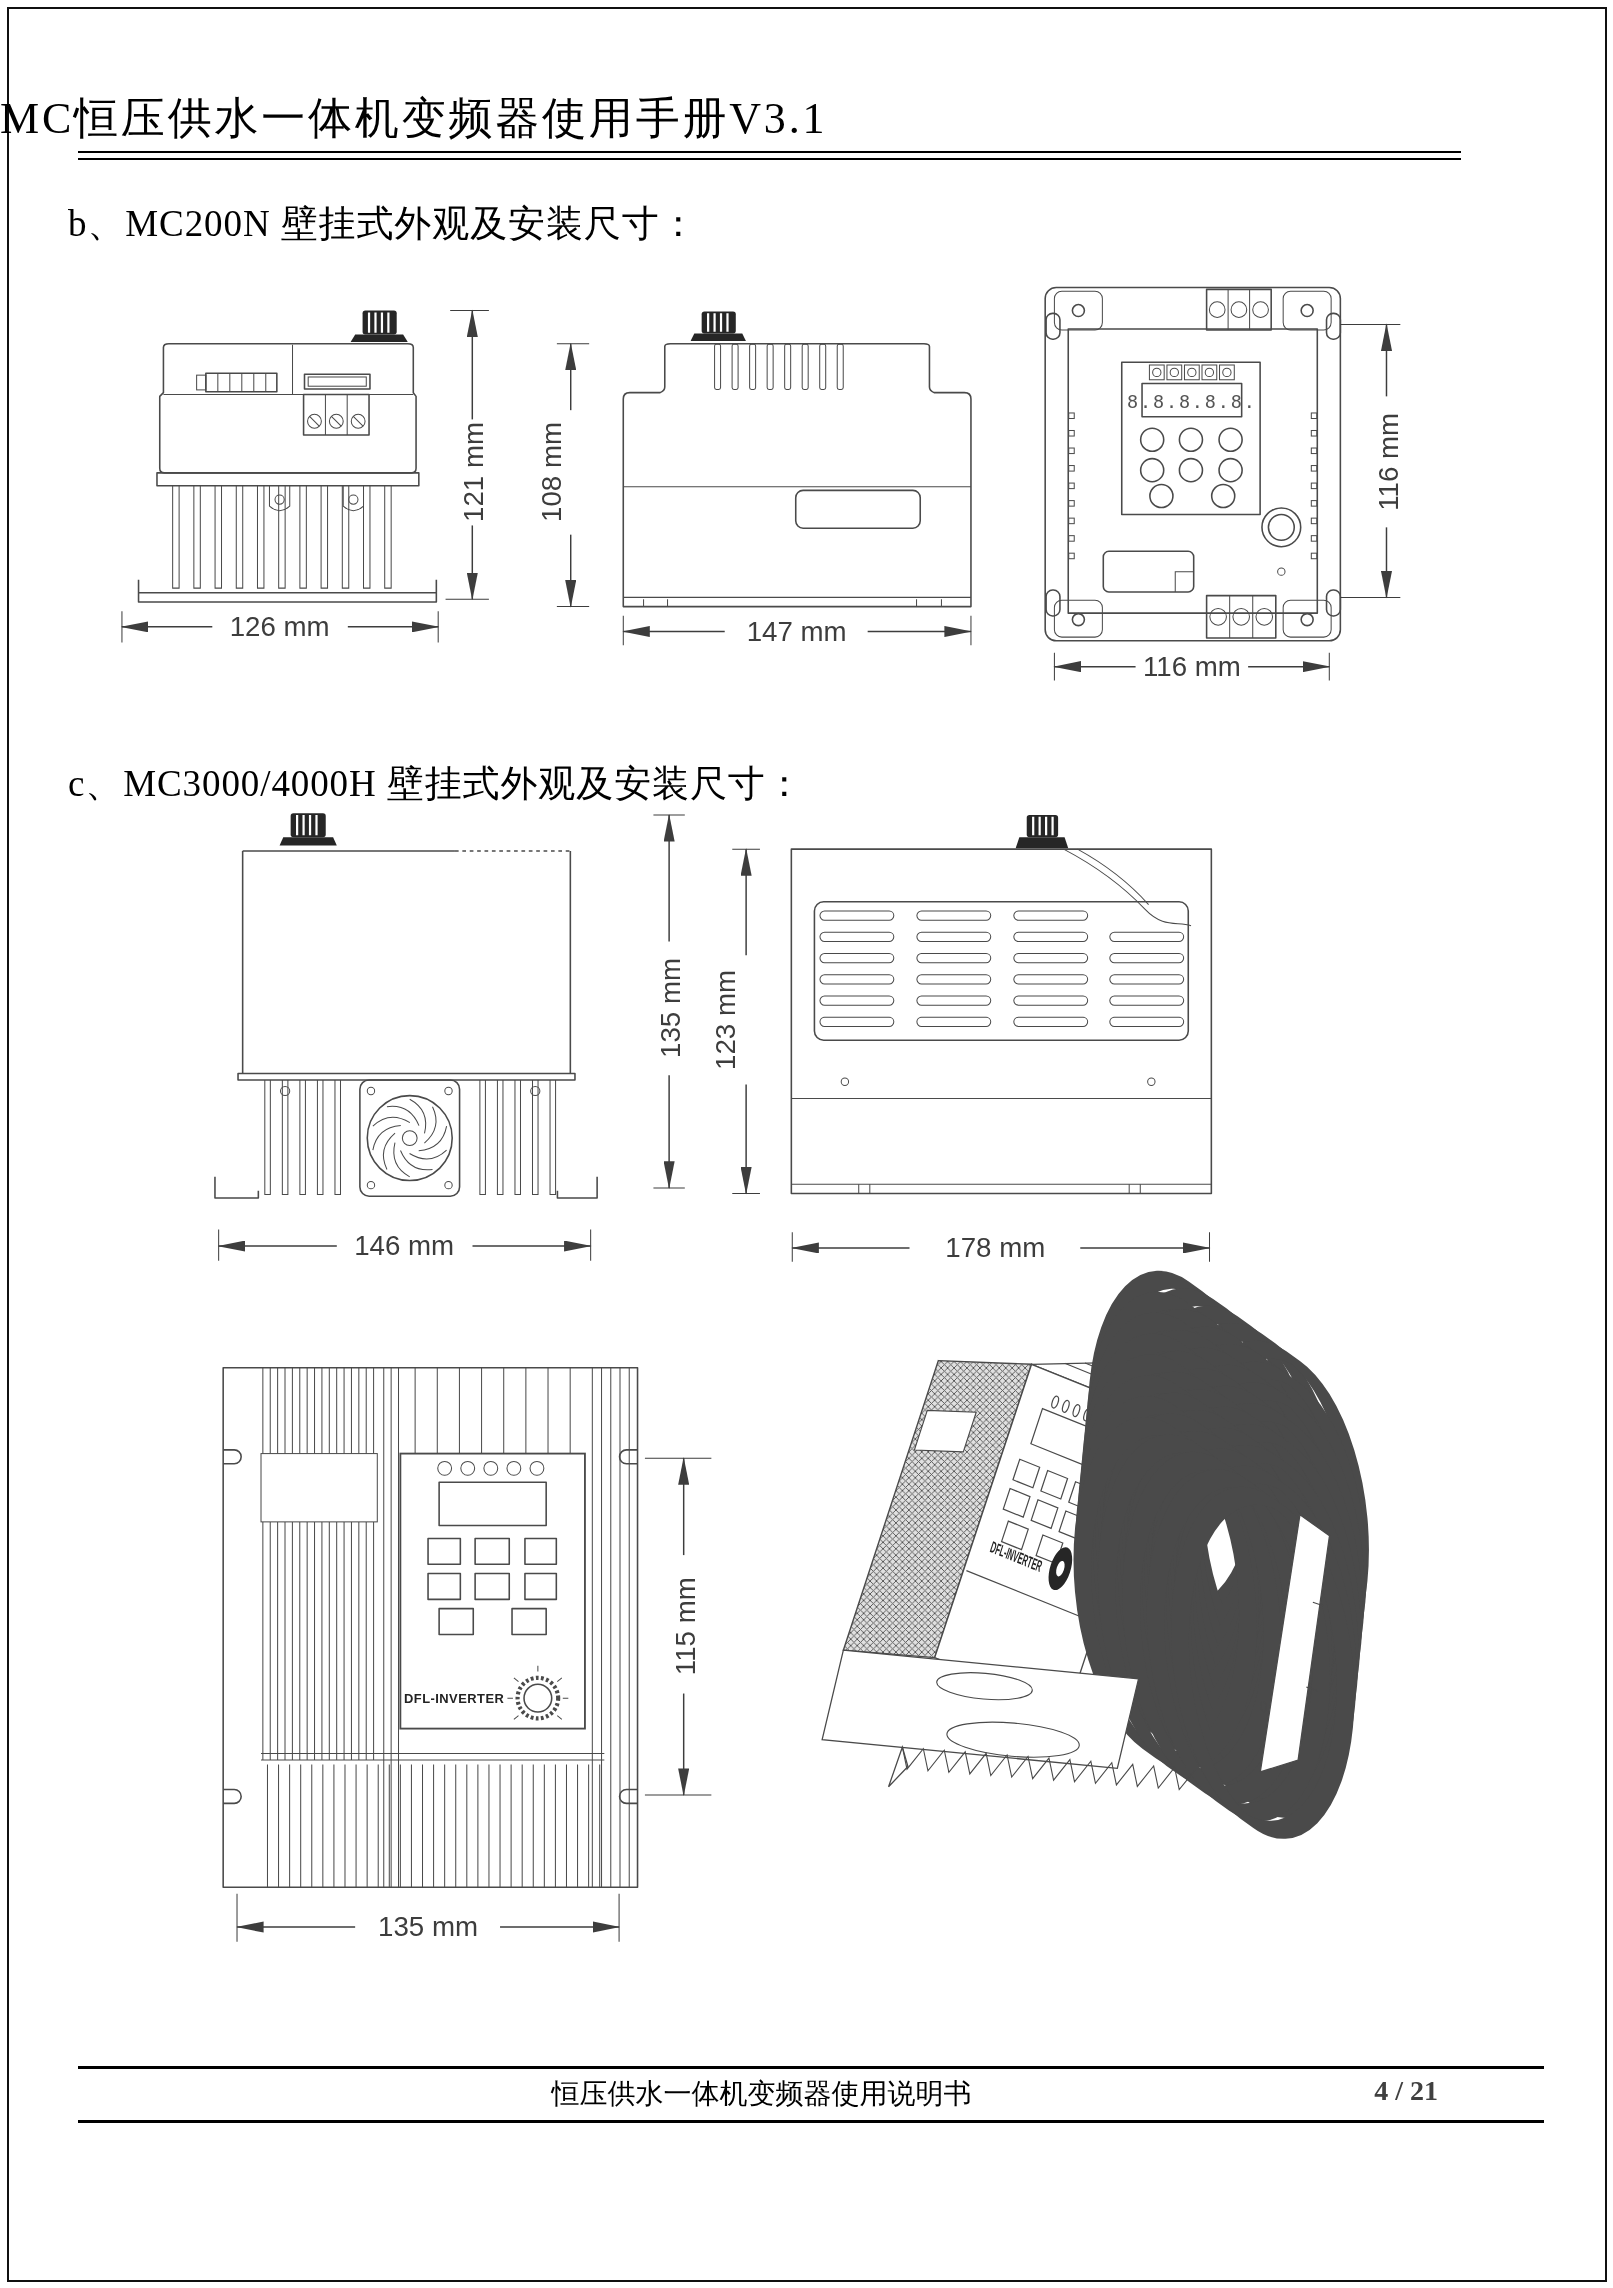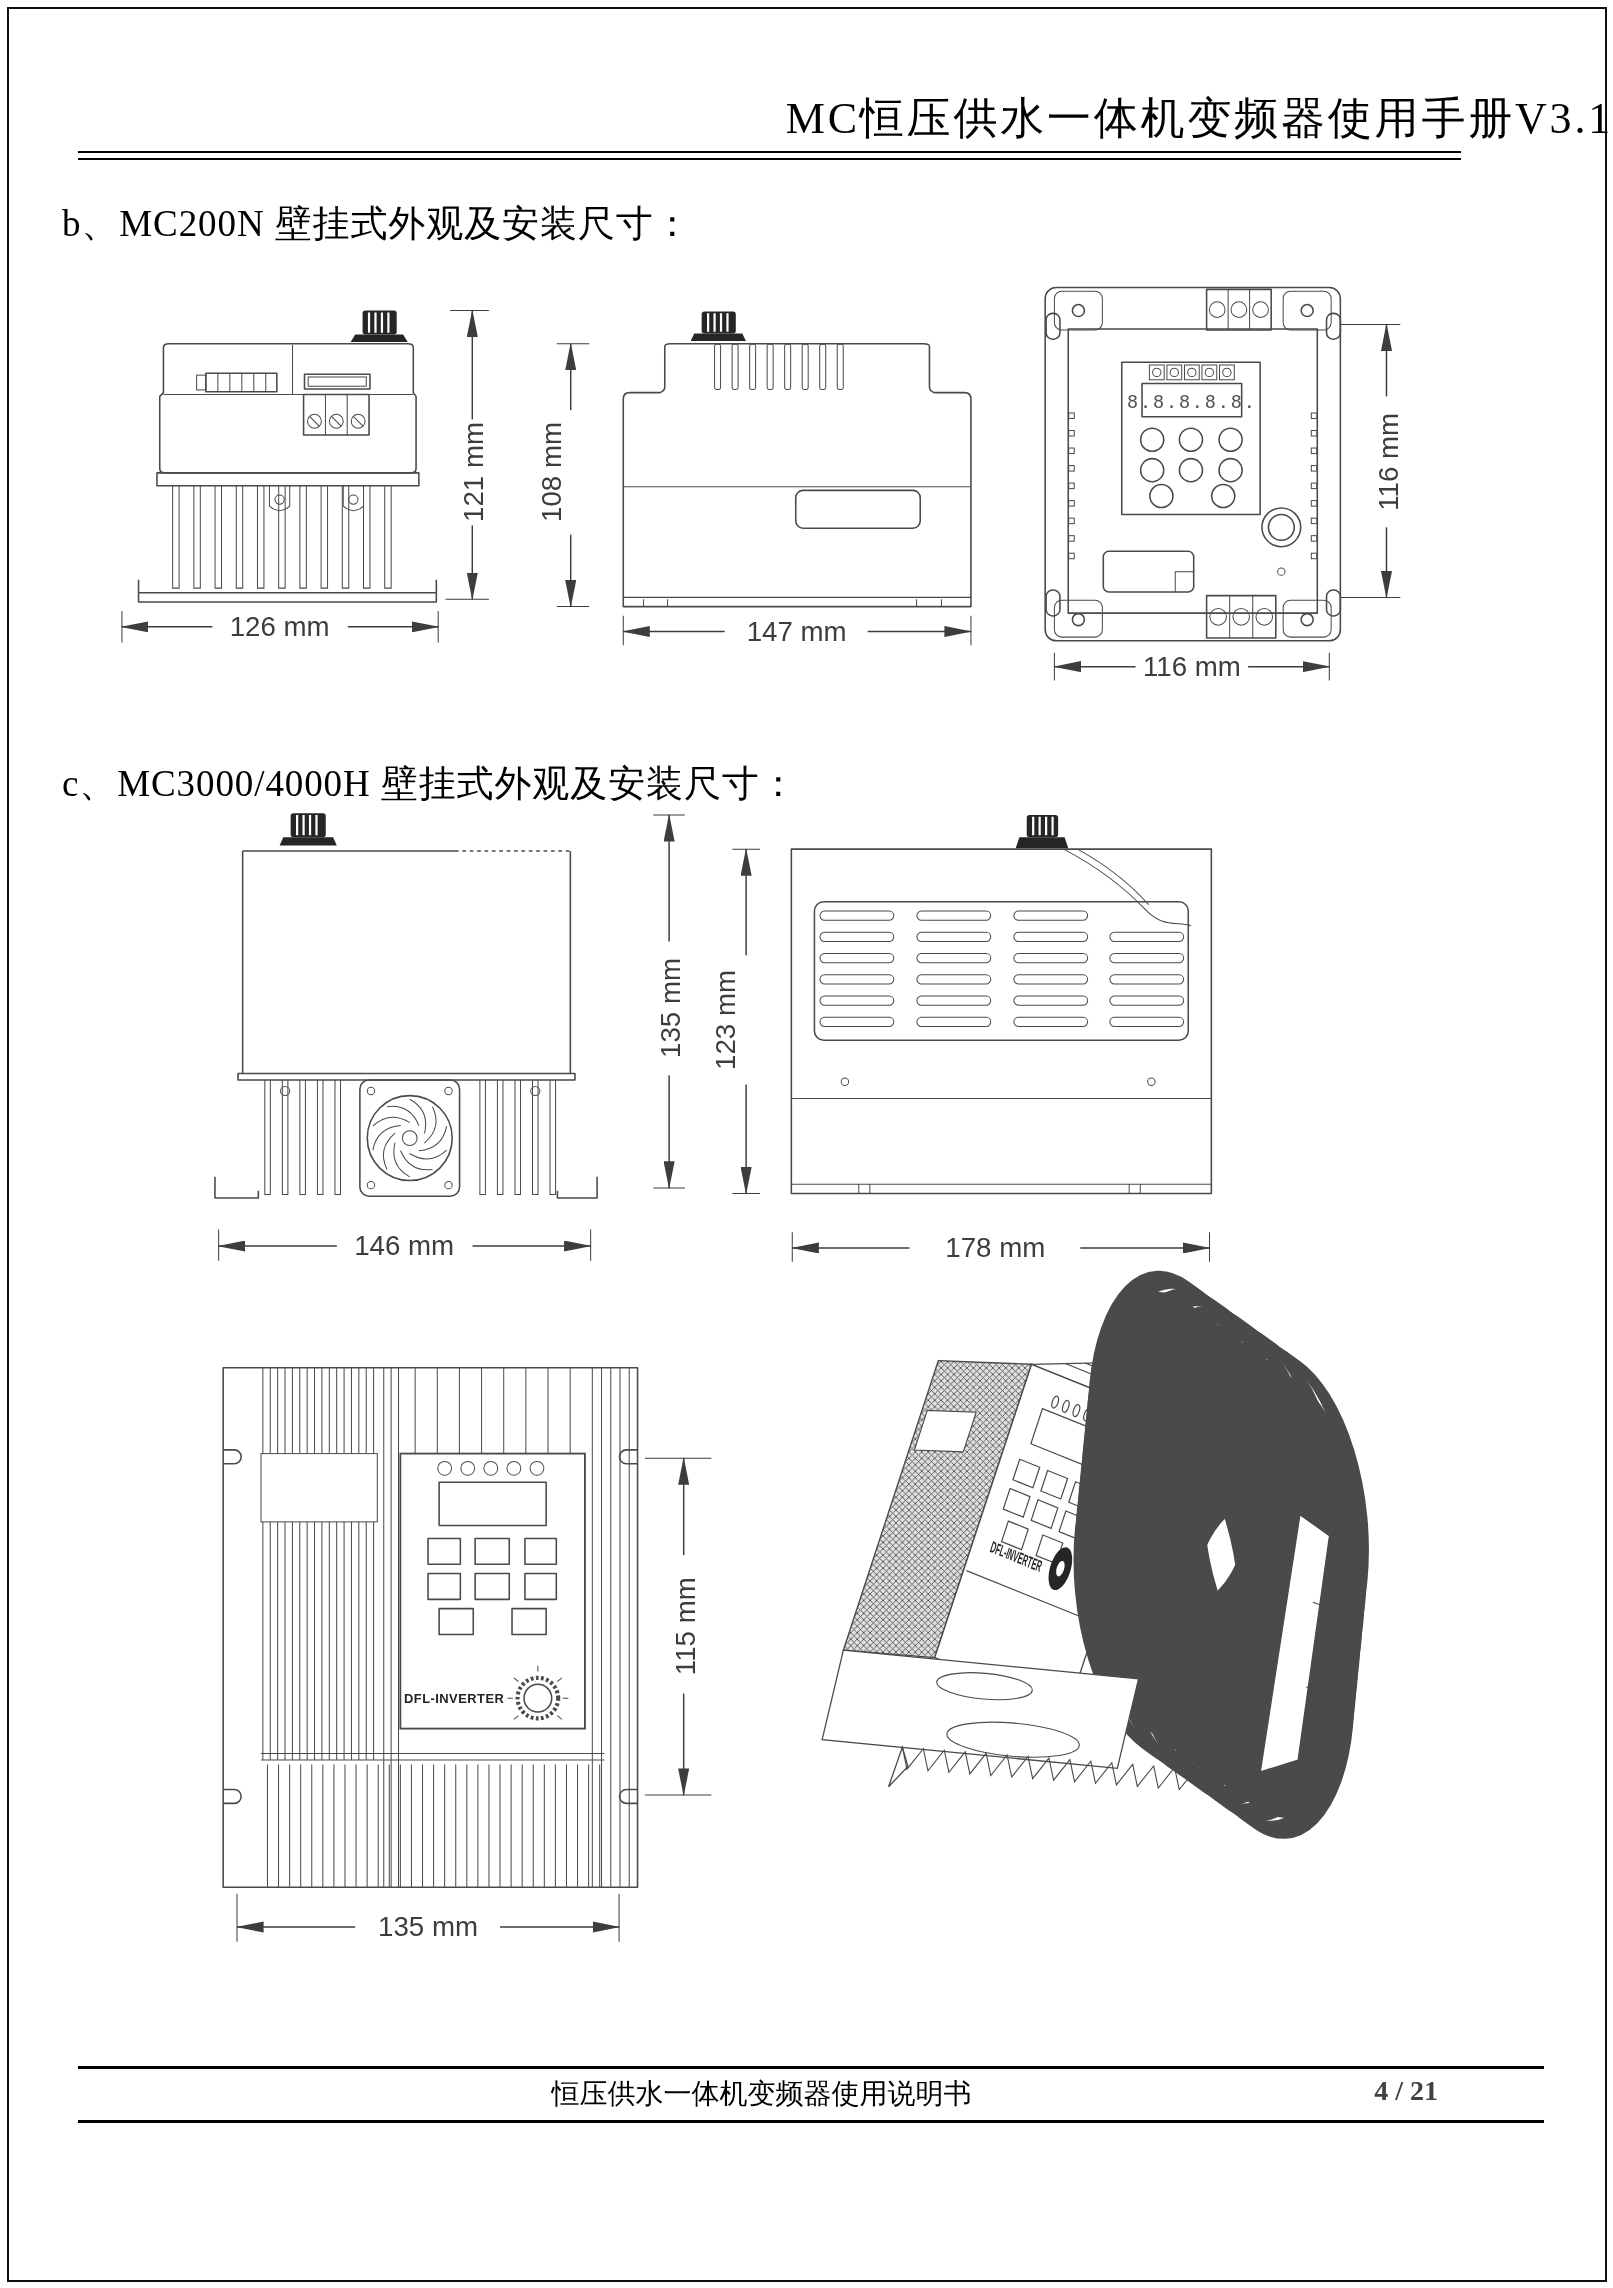--- a/index.html
+++ b/index.html
@@ -1,24 +1,24 @@
 <!DOCTYPE html>
 <html style="font-size:14.8px"><head>
 <meta charset="utf-8">
 <style>
   html,body { margin:0; padding:0; background:#fff; }
   .page { position:relative; width:1613px; height:2289px; background:#fff;
           font-family:"Liberation Serif","DejaVu Serif",serif; overflow:hidden; }
   .page-border { position:absolute; left:7.4px; top:7.4px; width:1596px; height:2271px;
           border:2.8px solid #101010; }
-  .doc-title { position:absolute; left:0; top:89px; width:1613px; text-align:right;
+  .doc-title { position:absolute; left:0; top:89px; width:1613px; text-align:left;
           font-size:44px; letter-spacing:2.8px; color:#000; }
   .rule-double { position:absolute; left:78px; top:151px; width:1383px; height:4.6px;
           border-top:2.8px solid #000; border-bottom:2.8px solid #000; }
-  .sec-head { position:absolute; left:62px; font-size:37px; color:#000; letter-spacing:0.9px; }
+  .sec-head { position:absolute; left:68px; font-size:37px; color:#000; letter-spacing:0.9px; }
   .footer-rule { position:absolute; left:78px; width:1466px; height:0;
           border-top:3.2px solid #000; }
   .footer-text { position:absolute; left:0; top:2075px; width:1523px; text-align:center;
           font-size:28px; color:#000; }
   .footer-page { position:absolute; right:175px; top:2075px; font-size:28px;
           font-weight:bold; color:#404040; }
   svg { position:absolute; overflow:visible; }
   .ln  { stroke:#4a4a4a; stroke-width:1.7; fill:none; stroke-linejoin:round; }
   .ln2 { stroke:#4a4a4a; stroke-width:1.1; fill:none; }
   .dsh { stroke:#4a4a4a; stroke-width:1.7; fill:none; stroke-dasharray:4 4; }

